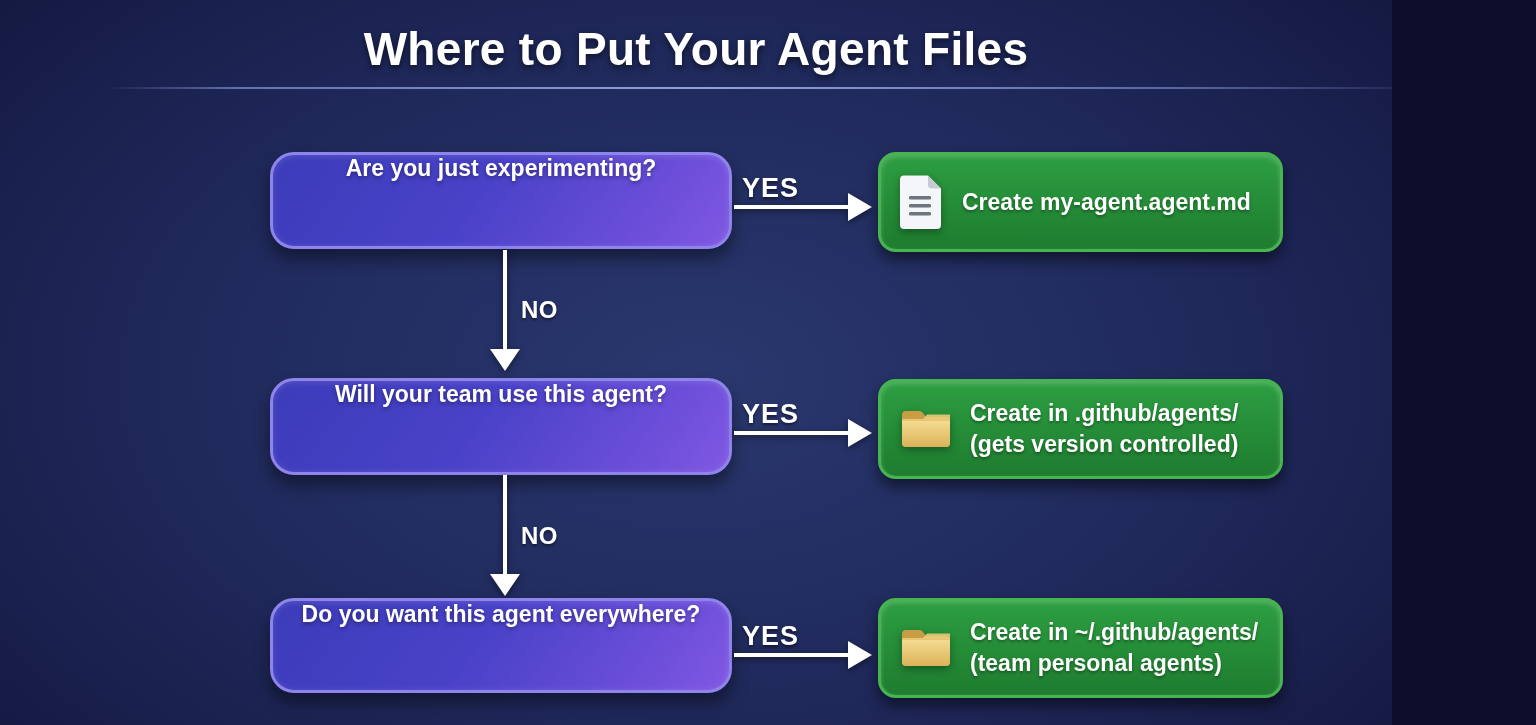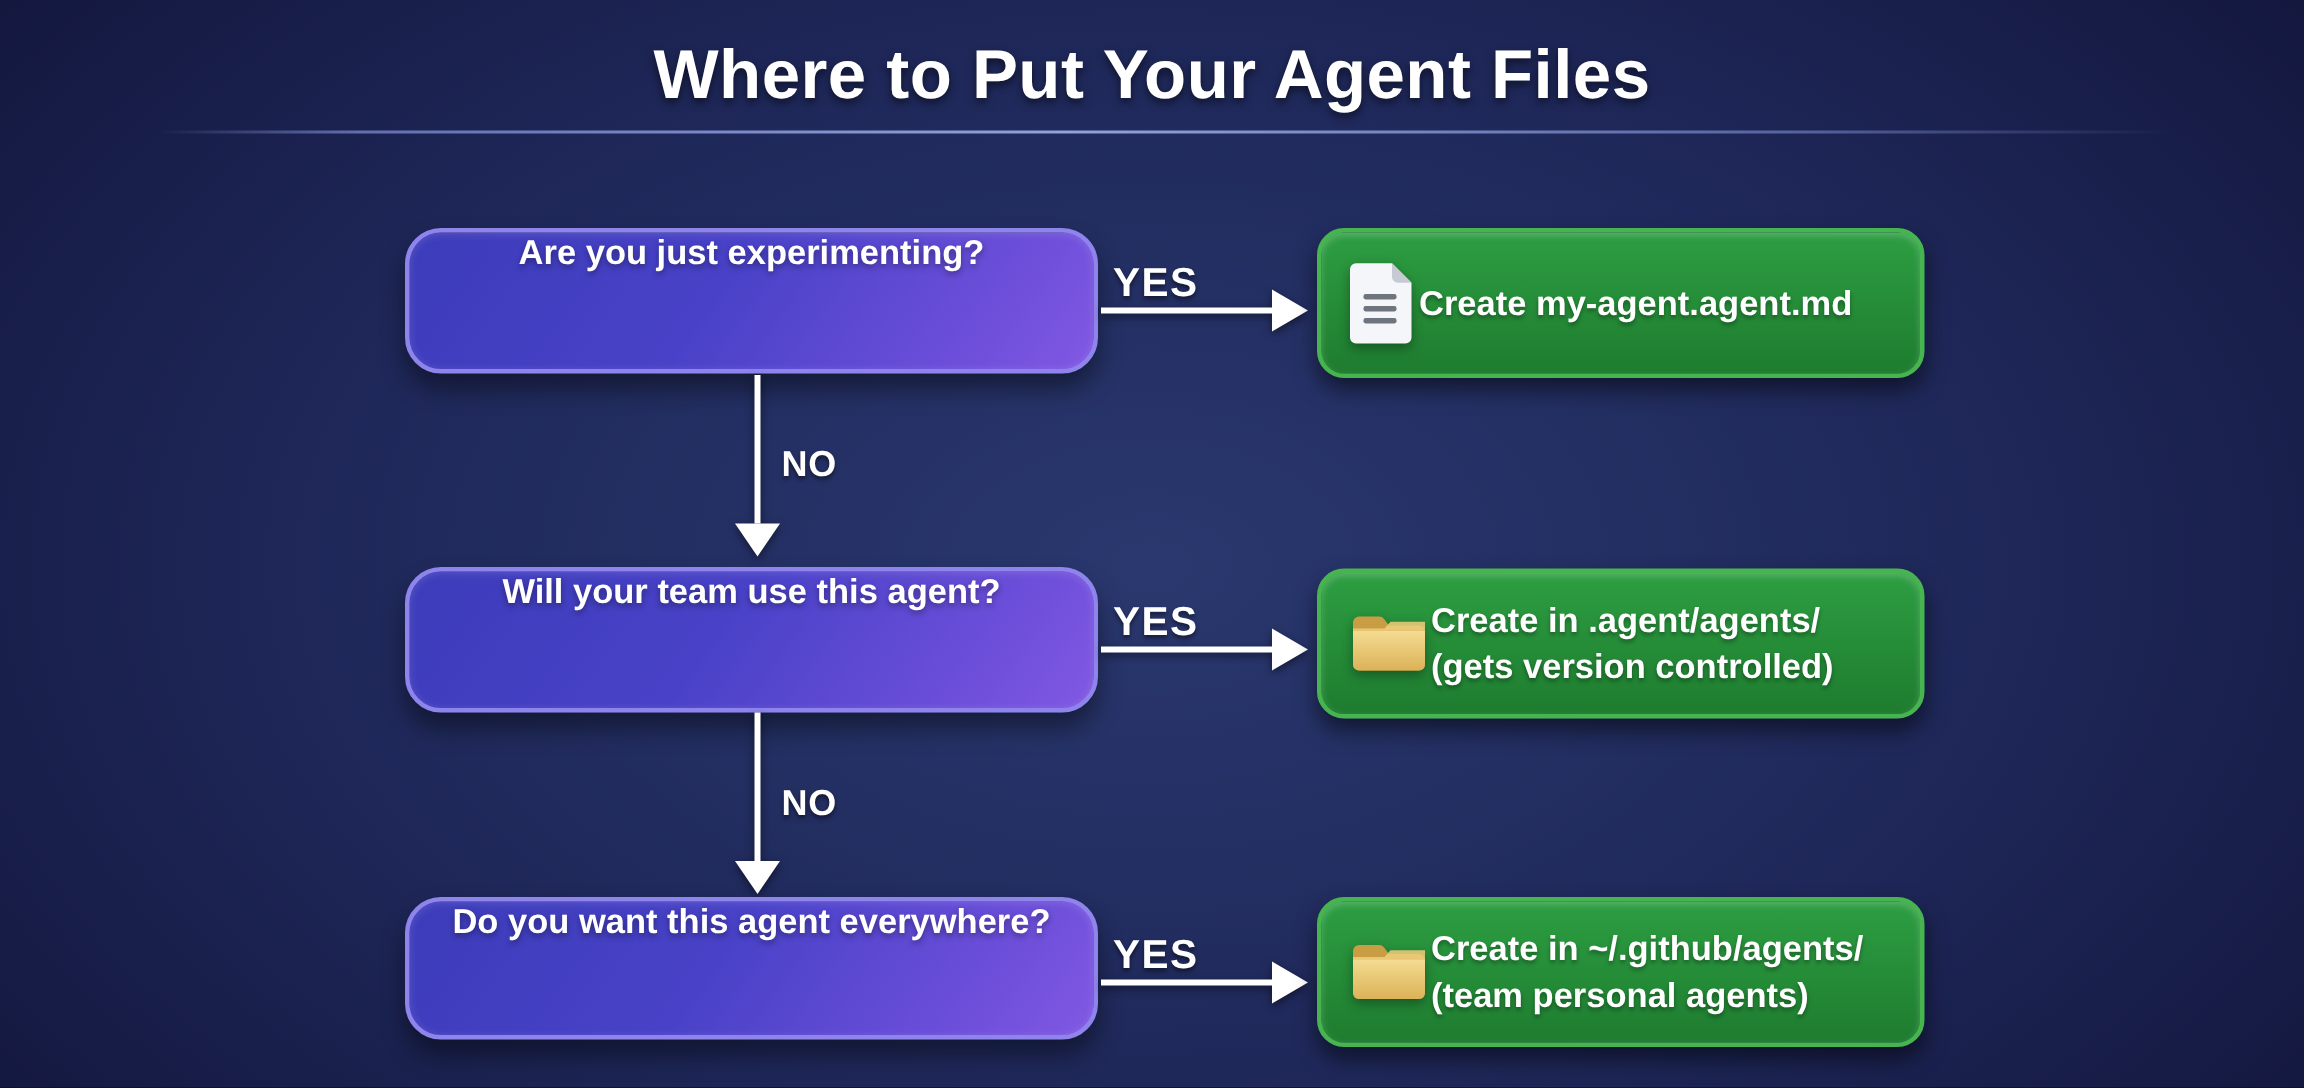--- a/index.html
+++ b/index.html
@@ -1,17 +1,17 @@
 <!DOCTYPE html>
 <html><head>
 <meta charset="utf-8">
 <style>
   html,body{margin:0;padding:0;background:#0c0e2c;}
   .stage{
-    position:relative;width:1536px;height:725px;overflow:hidden;
+    position:relative;width:1392px;height:725px;overflow:hidden;
     font-family:"Liberation Sans",sans-serif;
     background:radial-gradient(ellipse 1150px 720px at 50% 52%, #2a386f 0%, #1e2758 50%, #0f1134 100%);
   }
   .page-title{
     position:absolute;top:22px;left:0;right:0;text-align:center;
     font-size:46px;font-weight:700;color:#ffffff;letter-spacing:.3px;
     text-shadow:0 3px 6px rgba(0,0,0,.55);
   }
   .title-underline{
     position:absolute;top:87px;left:105px;width:1345px;height:2px;
@@ -28,21 +28,21 @@
     display:flex;align-items:flex-start;justify-content:center;
     color:#fff;font-size:23px;font-weight:700;
     text-shadow:0 2px 4px rgba(0,0,0,.38);
   }
   .qbox.r1{top:152px}.qbox.r2{top:378px}.qbox.r3{top:598px;height:95px}
   .rbox{
     position:absolute;left:878px;width:405px;height:100px;box-sizing:border-box;
     border:3px solid #47b54f;border-radius:18px;
     background:linear-gradient(180deg,#2d9e42 0%,#1e7c2f 100%);
     box-shadow:0 8px 14px rgba(0,0,0,.5), inset 0 2px 5px rgba(255,255,255,.22);
-    display:flex;align-items:center;padding:0 18px;gap:1px;
+    display:flex;align-items:center;padding:0 18px;gap:17px;
     color:#fff;font-size:23px;font-weight:700;line-height:31px;
     text-shadow:0 2px 3px rgba(0,0,0,.35);
   }
   .rbox.r1{top:152px}.rbox.r2{top:379px}.rbox.r3{top:598px}
   .rbox .icon-wrap{flex:0 0 auto;display:flex;filter:drop-shadow(0 3px 4px rgba(0,0,0,.35));}
   .yes-arrow{
     position:absolute;left:734px;width:138px;height:30px;
     display:flex;align-items:center;
     filter:drop-shadow(0 2px 3px rgba(0,0,0,.5));
   }
@@ -121,21 +121,21 @@
             <stop offset="0" stop-color="#f4dc92"></stop>
             <stop offset="1" stop-color="#dcb258"></stop>
           </linearGradient>
         </defs>
         <path d="M3 8 a4 4 0 0 1 4-4 h13.5 a4 4 0 0 1 3.1 1.5 L27 10 h20 a4 4 0 0 1 4 4 v22 a4 4 0 0 1-4 4 H7 a4 4 0 0 1-4-4 Z" fill="#c89d44"></path>
         <path d="M3 13.5 H51 V36 a4 4 0 0 1-4 4 H7 a4 4 0 0 1-4-4 Z" fill="url(#gold1)"></path>
         <path d="M3 12 h21 l4-4.5 h23 v6 H3 Z" fill="#efcf7d" opacity="0.85"></path>
       </svg>
     </span>
     <span>
-      <div>Create in .agent/agents/</div>
+      <div>Create in .github/agents/</div>
       <div>(gets version controlled)</div>
     </span>
   </div>
   <div class="no-label r2">NO</div>
   <div class="no-arrow r2">
     <div class="vshaft"></div>
     <div class="vhead"></div>
   </div>
 
   <div class="qbox r3">

